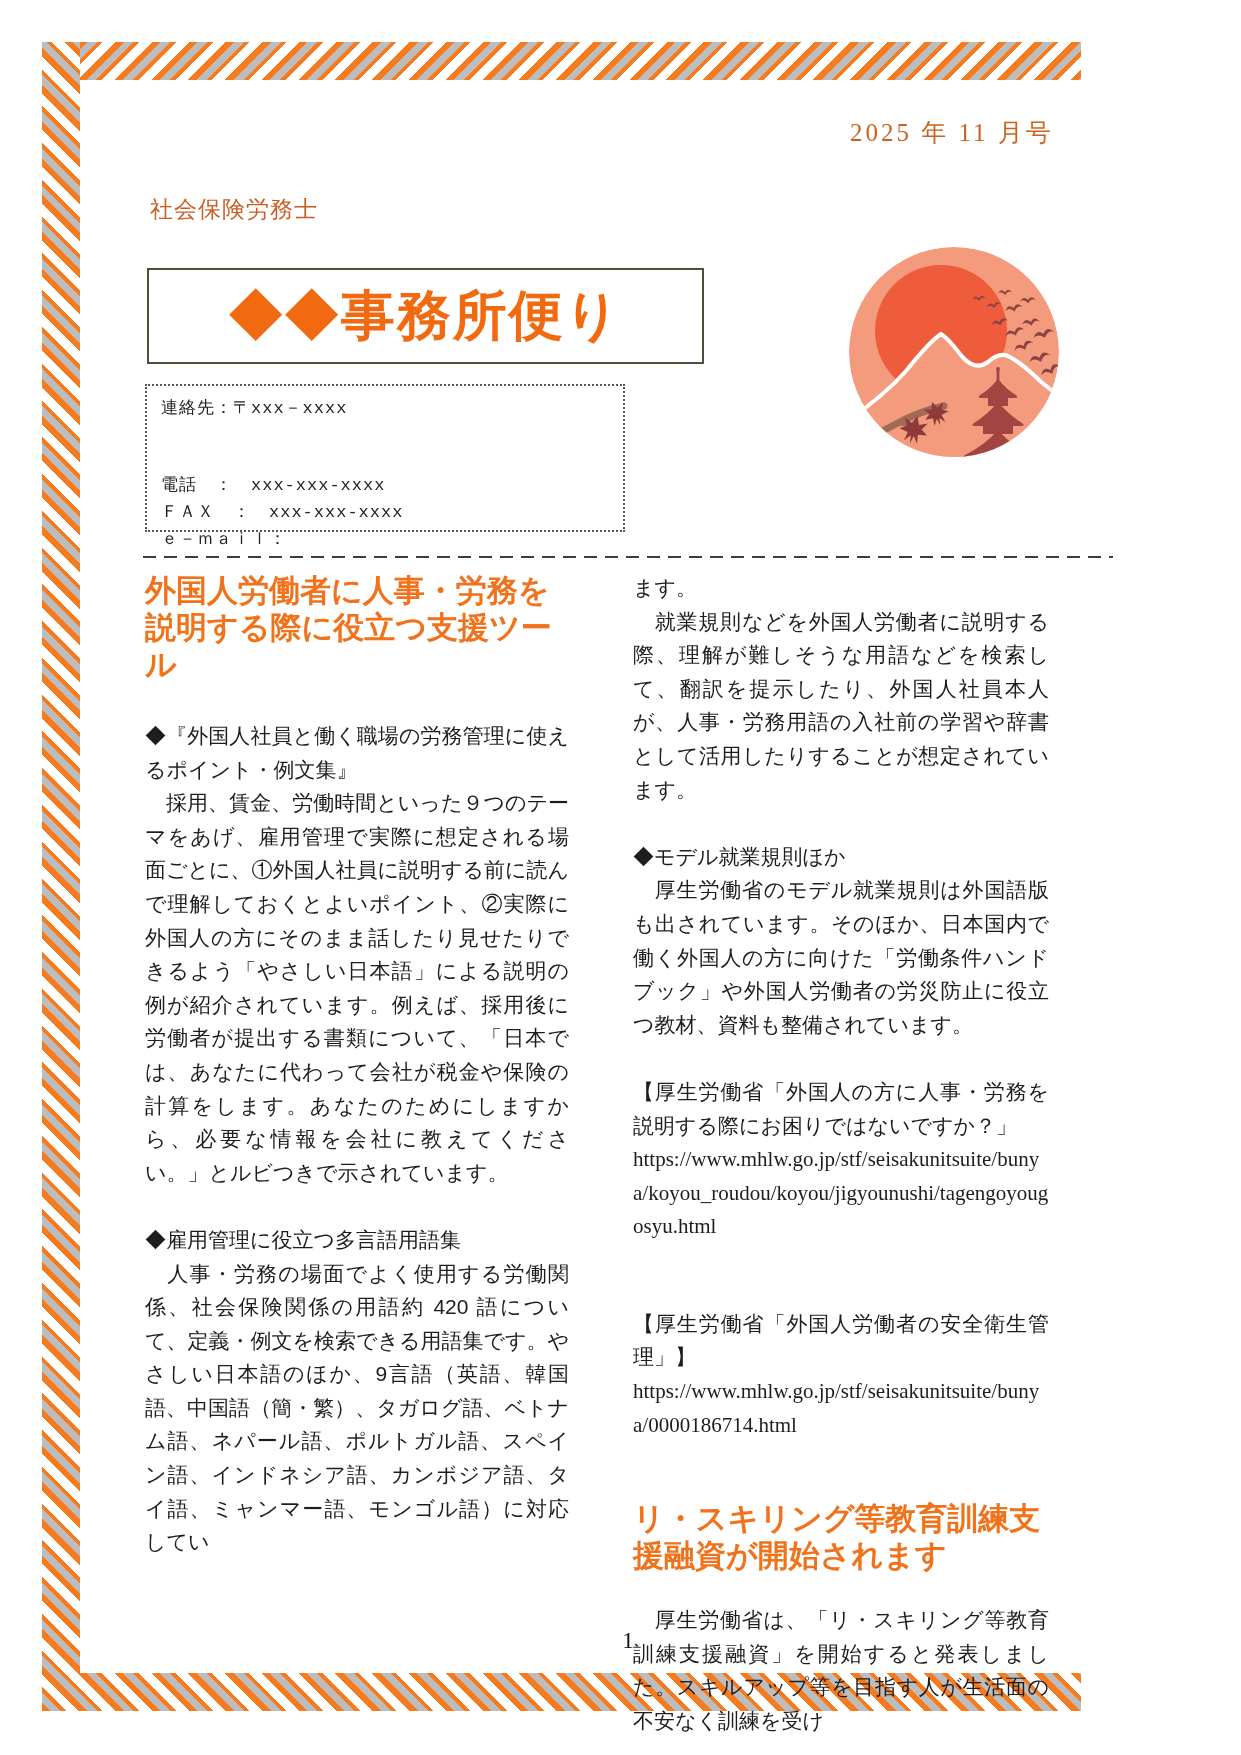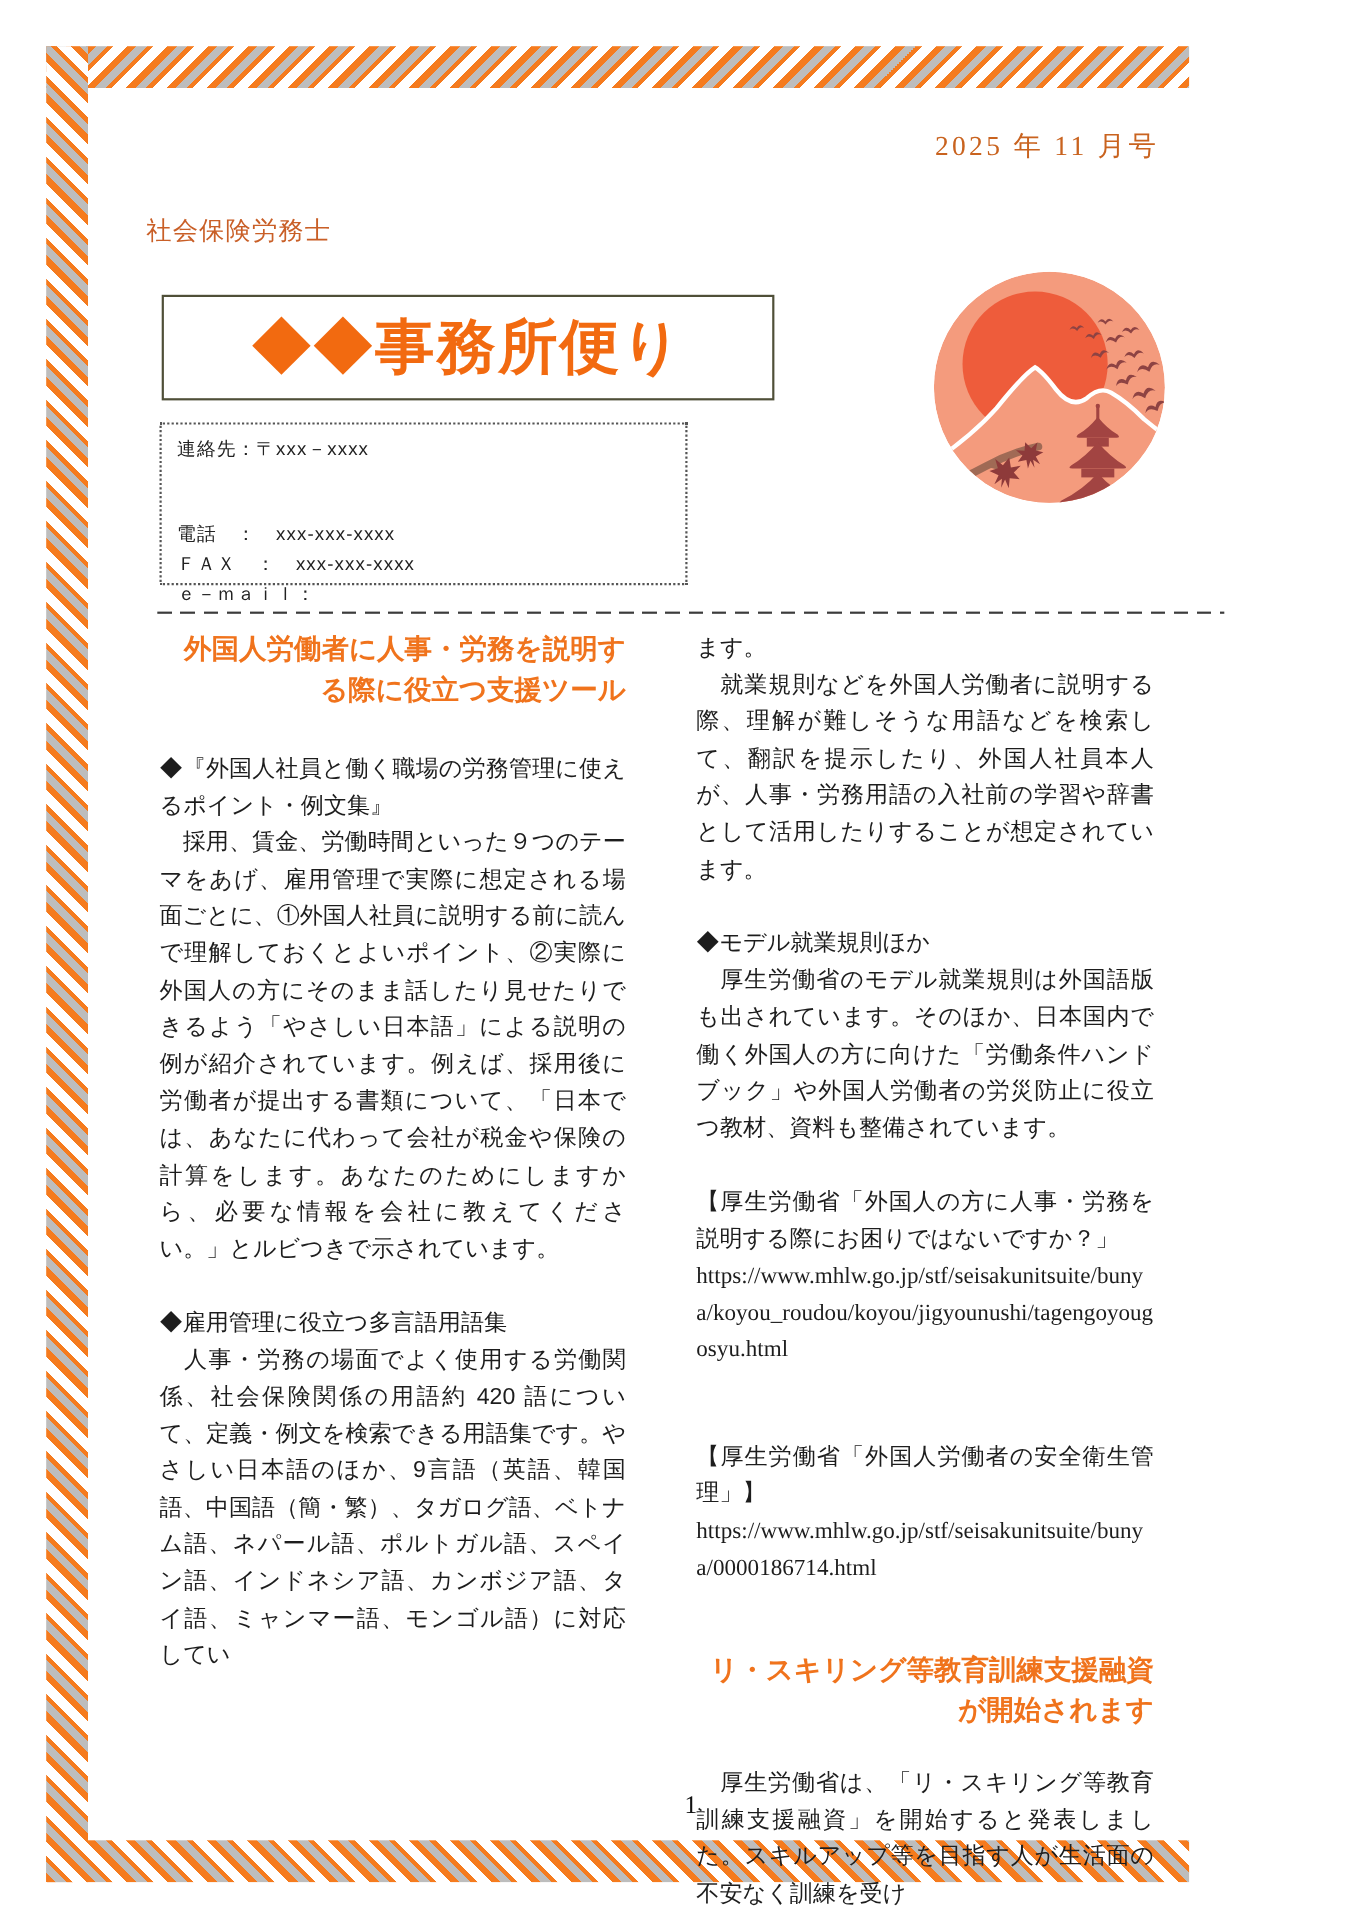--- a/index.html
+++ b/index.html
@@ -13,46 +13,46 @@
   .band-bottom{left:42px;top:1673px;right:43px;height:38px;
     background:repeating-linear-gradient(45deg,#f57b1e 0 6px,#bdbdbd 6px 13px,#f57b1e 13px 17px,#ffffff 17px 26px);}
   .band-left{left:42px;top:42px;width:38px;height:1669px;
     background:repeating-linear-gradient(45deg,#f57b1e 0 6px,#bdbdbd 6px 13px,#f57b1e 13px 17px,#ffffff 17px 26px);}
   .band-right{left:1160px;top:42px;width:38px;height:1669px;
     background:repeating-linear-gradient(135deg,#f57b1e 0 6px,#bdbdbd 6px 13px,#f57b1e 13px 17px,#ffffff 17px 26px);}
 
   
   .issue-date{position:absolute;top:116px;left:850px;width:240px;
     font-family:"Liberation Serif",serif;font-size:25px;color:#c9631f;letter-spacing:3px;}
-  .license{position:absolute;top:194px;left:133px;
+  .license{position:absolute;top:194px;left:150px;
     font-family:Liberation Sans, sans-serif;font-size:23px;color:#c95f27;letter-spacing:1px;}
   .title-box{position:absolute;top:268px;left:147px;width:553px;height:92px;
     border:2px solid #4f4f38;background:#ffffff;display:flex;align-items:center;justify-content:center;}
   .title-text{font-family:"Liberation Serif",serif;font-size:54px;font-weight:600;
     color:#f26a10;letter-spacing:2px;white-space:nowrap;}
 
   
   .contact-box{position:absolute;top:384px;left:145px;width:448px;height:126px;
-    border:2px dotted #555;padding:9px 14px;font-size:17px;color:#222;}
+    border:2px dotted #555;padding:9px 14px;font-size:17px;color:#222;font-family:Liberation Mono, monospace;}
   .contact-box p{margin:0;line-height:27px;letter-spacing:1px;}
   .contact-address{margin-bottom:50px !important;}
 
   
   .illustration{position:absolute;top:243px;left:848px;width:214px;height:220px;}
 
   
   .dashed-sep{position:absolute;top:556px;left:143px;width:970px;height:2px;
     background:repeating-linear-gradient(90deg,#3c3c3c 0 13px,transparent 13px 21px);}
 
   
   .col{position:absolute;top:572px;}
   .col-left{left:145px;width:424px;}
   .col-right{left:633px;width:416px;font-family:Liberation Serif, serif;}
   .col p{margin:0;font-size:21px;line-height:33.6px;text-align:justify;}
-  .article-title{margin:0 0 36px 0;font-size:25px;line-height:37px;font-weight:bold;color:#f0731c;text-align:right;}
+  .article-title{margin:0 0 36px 0;font-size:31px;line-height:37px;font-weight:bold;color:#f0731c;text-align:left;}
   .gap-before{margin-top:33.6px !important;}
   .body-after-gap{margin-bottom:33.6px !important;}
   .ref-label{margin-top:33.6px !important;}
   .ref2-label{margin-top:64px !important;}
   .url{word-break:break-all;font-size:20px;line-height:33.6px;text-align:left;}
   .reskilling-title{margin-top:58px !important;margin-bottom:30px;}
 
   .page-number{position:absolute;top:1628px;left:145px;width:966px;text-align:center;
     font-family:"Liberation Serif",serif;font-size:23px;color:#111;}
 </style>

